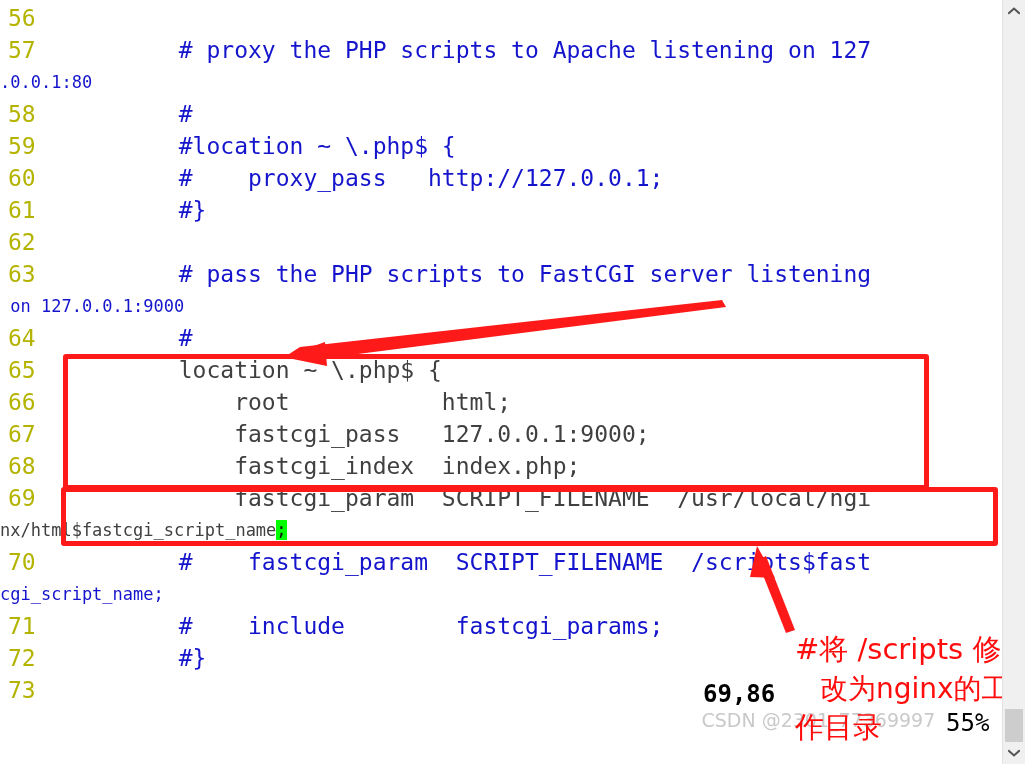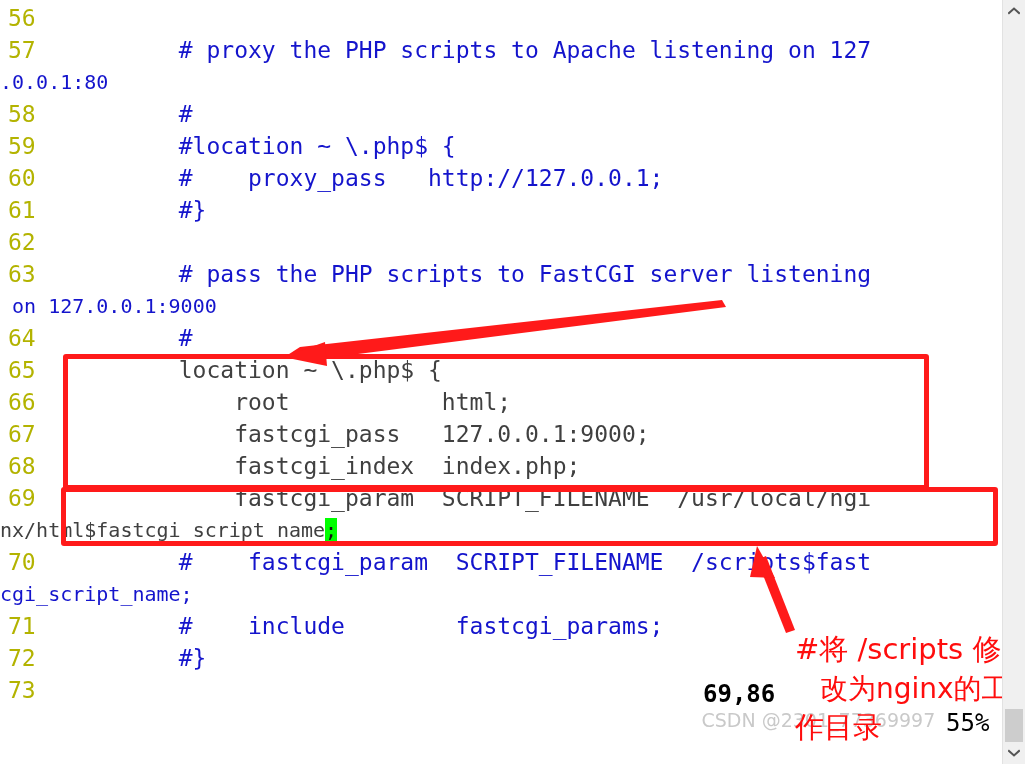--- a/index.html
+++ b/index.html
@@ -55,21 +55,21 @@
     left: 68px;
     white-space: pre;
     font-family: "DejaVu Sans Mono", monospace;
     font-size: 23px;
   }
   .wrapcode {
     position: absolute;
     left: 68px;
     white-space: pre;
     font-family: "DejaVu Sans Mono", monospace;
-    font-size: 20px;
+    font-size: 17px;
   }
   .c-comment { color: #1414cc; }
   .c-normal  { color: #404040; }
   .cursor-blk {
     background: #00ff00;
     color: #111111;
   }
 
   
   .annot-layer {

